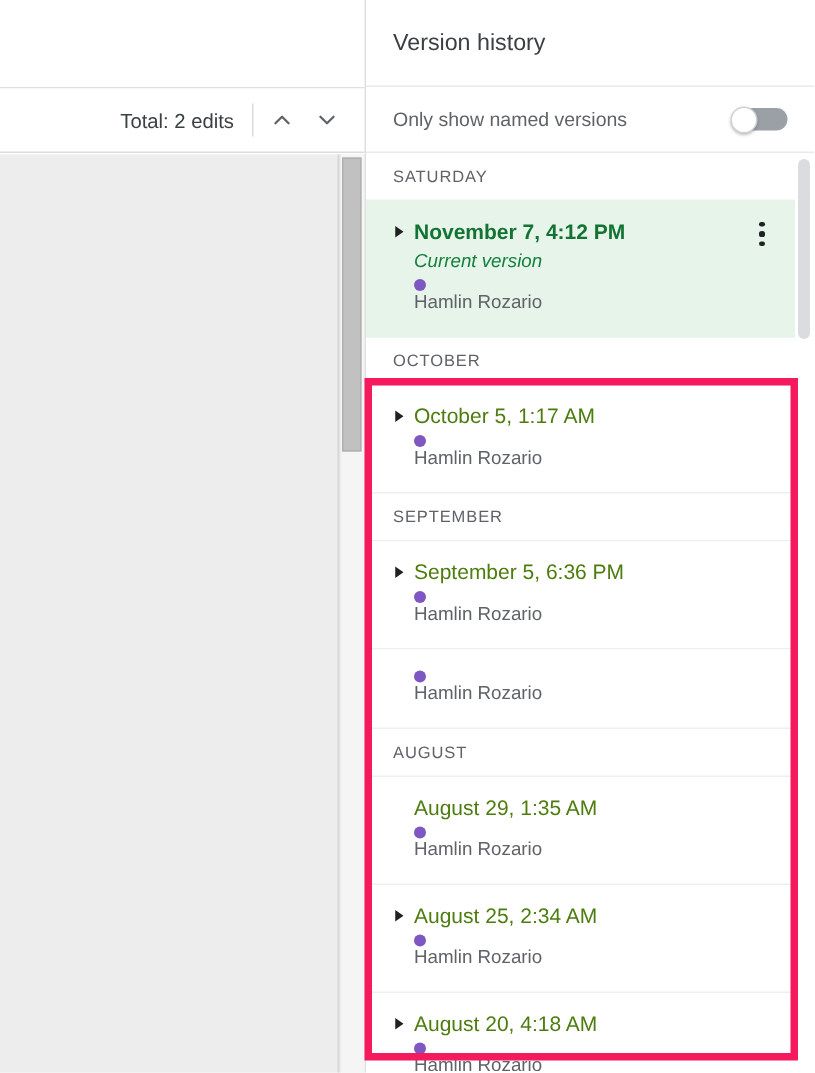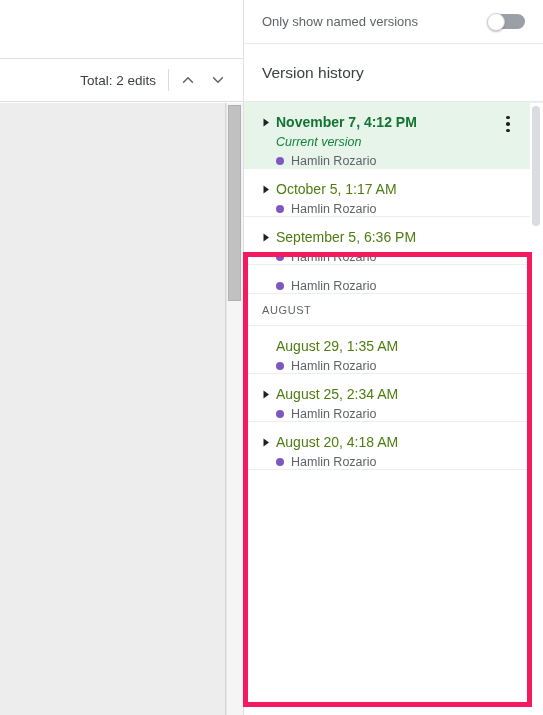--- a/index.html
+++ b/index.html
@@ -175,21 +175,21 @@
   .month-head {
     font-size: 11px;
     letter-spacing: .6px;
     color: #5f6368;
     padding: 10px 0 9px 18px;
     border-bottom: 1px solid #eceff1;
     background: #ffffff;
   }
   .version-row {
     position: relative;
-    padding: 11px 0 0 18px;
+    padding: 11px 0 16px 18px;
     border-bottom: 1px solid #eceff1;
     background: #ffffff;
   }
   .version-row.current {
     background: #e6f4ea;
     border-bottom: 1px solid #e6f4ea;
   }
   .row-main {
     display: flex;
     align-items: flex-start;
@@ -212,22 +212,22 @@
   }
   .ver-sub {
     font-size: 12.5px;
     font-style: italic;
     color: #15803d;
     line-height: 18px;
     margin-top: 1px;
   }
   .ver-author {
     display: flex;
-    align-items: center;
     margin-top: 3px;
+    flex-direction: column;
   }
   .author-dot {
     width: 8px;
     height: 8px;
     border-radius: 50%;
     background: #7e57c2;
     margin-right: 7px;
     flex: 0 0 8px;
   }
   .author-name {
@@ -313,33 +313,34 @@
 
   <div id="doc-canvas">
     <div id="doc-page"></div>
     <div id="doc-scrollbar-track"></div>
   </div>
   <div id="doc-scrollbar-thumb" style="top:105px;"></div>
 </div>
 
 <div id="panel">
 
+  <div id="panel-header">
+    <span id="panel-title">Version history</span>
+  </div>
+
   <div id="named-toggle-row">
     <span id="named-toggle-label">Only show named versions</span>
     <span class="switch">
       <span class="switch-track"></span>
       <span class="switch-knob"></span>
     </span>
   </div>
 
-  <div id="panel-header">
-    <span id="panel-title">Version history</span>
-  </div>
-
   <div id="version-list">
+      <div class="month-head">SATURDAY</div>
       <div class="version-row current">
         <div class="row-main">
           <span class="tri">
             <svg width="9" height="9" viewBox="0 0 9 9">
               <path d="M1.5 0.6 L7 4.5 L1.5 8.4 Z" fill="#202124"></path>
             </svg>
           </span>
           <div class="row-text">
             <div class="ver-date">November 7, 4:12 PM</div>
             <div class="ver-sub">Current version</div>
@@ -348,36 +349,38 @@
               <span class="author-name">Hamlin Rozario</span>
             </div>
           </div>
         </div>
         <span class="kebab">
           <i></i>
           <i></i>
           <i></i>
         </span>
       </div>
+      <div class="month-head">OCTOBER</div>
       <div class="version-row">
         <div class="row-main">
           <span class="tri">
             <svg width="9" height="9" viewBox="0 0 9 9">
               <path d="M1.5 0.6 L7 4.5 L1.5 8.4 Z" fill="#202124"></path>
             </svg>
           </span>
           <div class="row-text">
             <div class="ver-date">October 5, 1:17 AM</div>
             <div class="ver-author">
               <span class="author-dot"></span>
               <span class="author-name">Hamlin Rozario</span>
             </div>
           </div>
         </div>
       </div>
+      <div class="month-head">SEPTEMBER</div>
       <div class="version-row">
         <div class="row-main">
           <span class="tri">
             <svg width="9" height="9" viewBox="0 0 9 9">
               <path d="M1.5 0.6 L7 4.5 L1.5 8.4 Z" fill="#202124"></path>
             </svg>
           </span>
           <div class="row-text">
             <div class="ver-date">September 5, 6:36 PM</div>
             <div class="ver-author">

